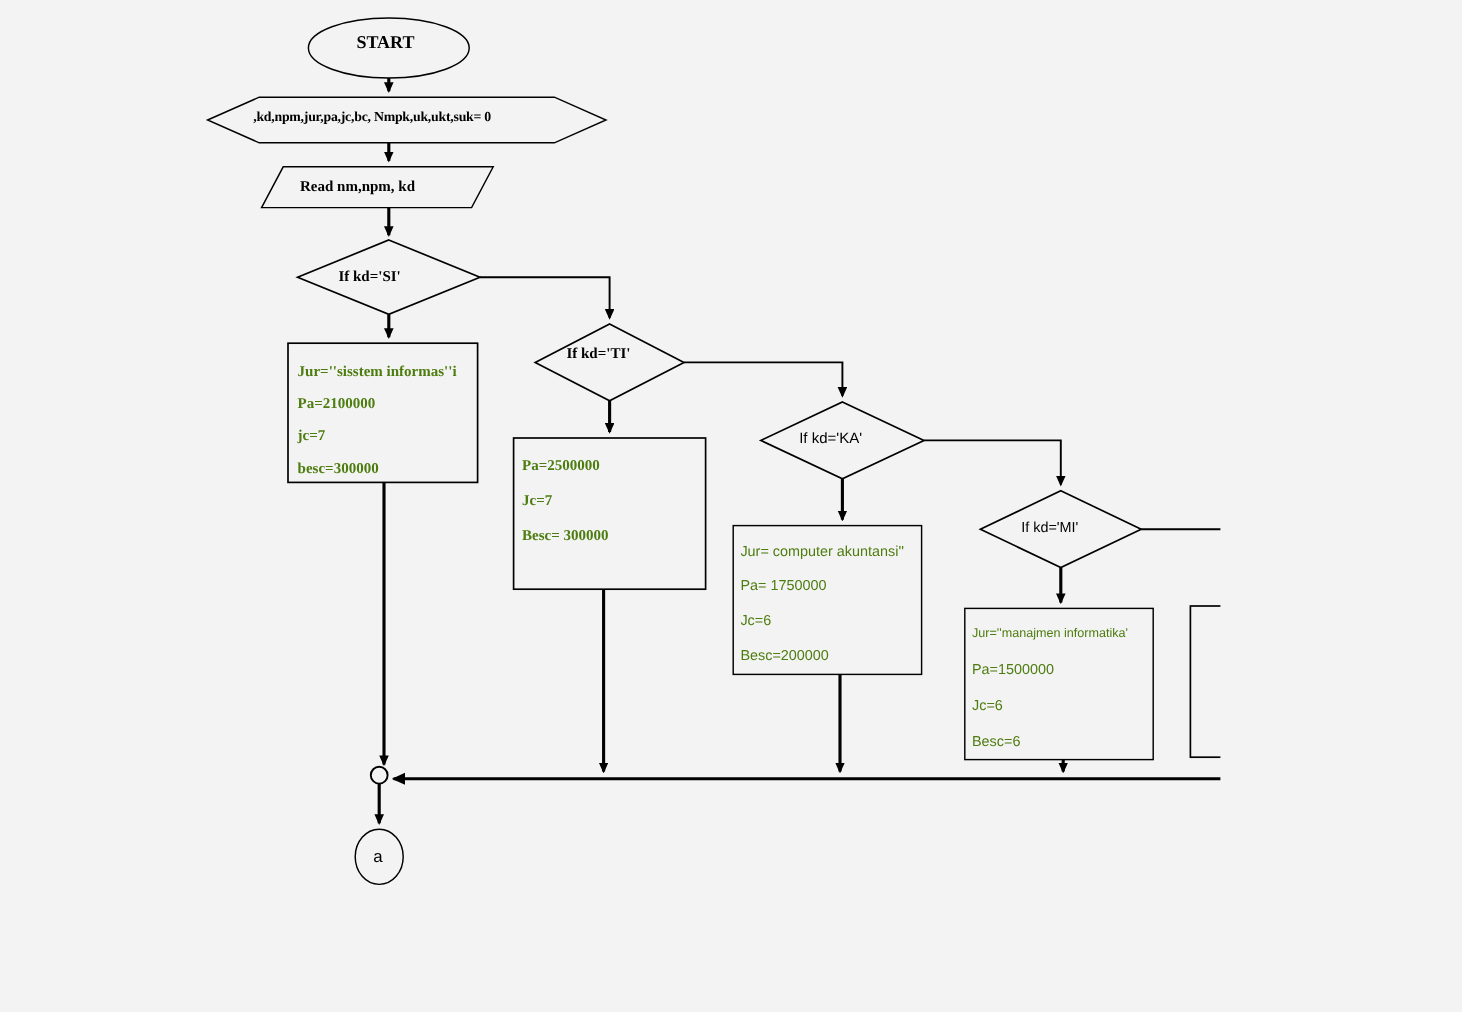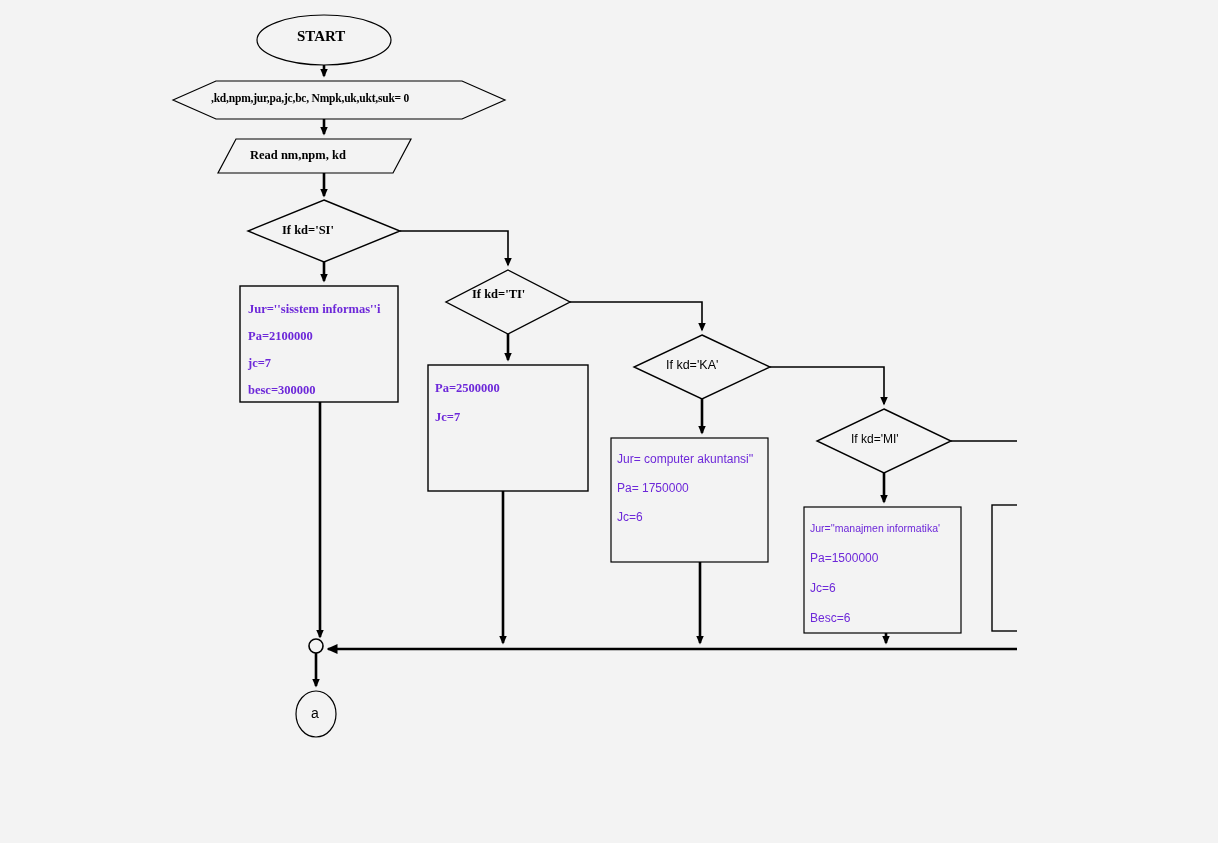--- a/index.html
+++ b/index.html
@@ -33,21 +33,21 @@
   }
   .sans-plain {
     font-family: "Liberation Sans", sans-serif;
     font-weight: normal;
   }
   .proc-box-text {
     position: absolute;
     display: flex;
     flex-direction: column;
     justify-content: flex-start;
-    color: #6d28d9;
+    color: #4d7c0f;
   }
   .proc-box-text > div { white-space: nowrap; }
 </style>
 </head>
 <body>
 
 <div id="canvas">
 
   <svg class="flow" viewBox="0 0 1218 843">
     <defs>
@@ -141,26 +141,28 @@
   <div class="proc-box-text serif-bold" style="left:248px; top:296px; width:150px; font-size:12.5px; line-height:27px;">
     <div>Jur=''sisstem informas''i</div>
     <div>Pa=2100000</div>
     <div>jc=7</div>
     <div>besc=300000</div>
   </div>
 
   <div class="proc-box-text serif-bold" style="left:435px; top:374px; width:152px; font-size:12.5px; line-height:29px;">
     <div>Pa=2500000</div>
     <div>Jc=7</div>
+    <div>Besc= 300000</div>
   </div>
 
   <div class="proc-box-text sans-plain" style="left:617px; top:445px; width:150px; font-size:12px; line-height:29px;">
     <div>Jur= computer akuntansi''</div>
     <div>Pa= 1750000</div>
     <div>Jc=6</div>
+    <div>Besc=200000</div>
   </div>
 
   <div class="proc-box-text sans-plain" style="left:810px; top:513px; width:152px; font-size:12px; line-height:30px;">
     <div style="font-size:10.5px;">Jur=''manajmen  informatika'</div>
     <div>Pa=1500000</div>
     <div>Jc=6</div>
     <div>Besc=6</div>
   </div>
 
 

